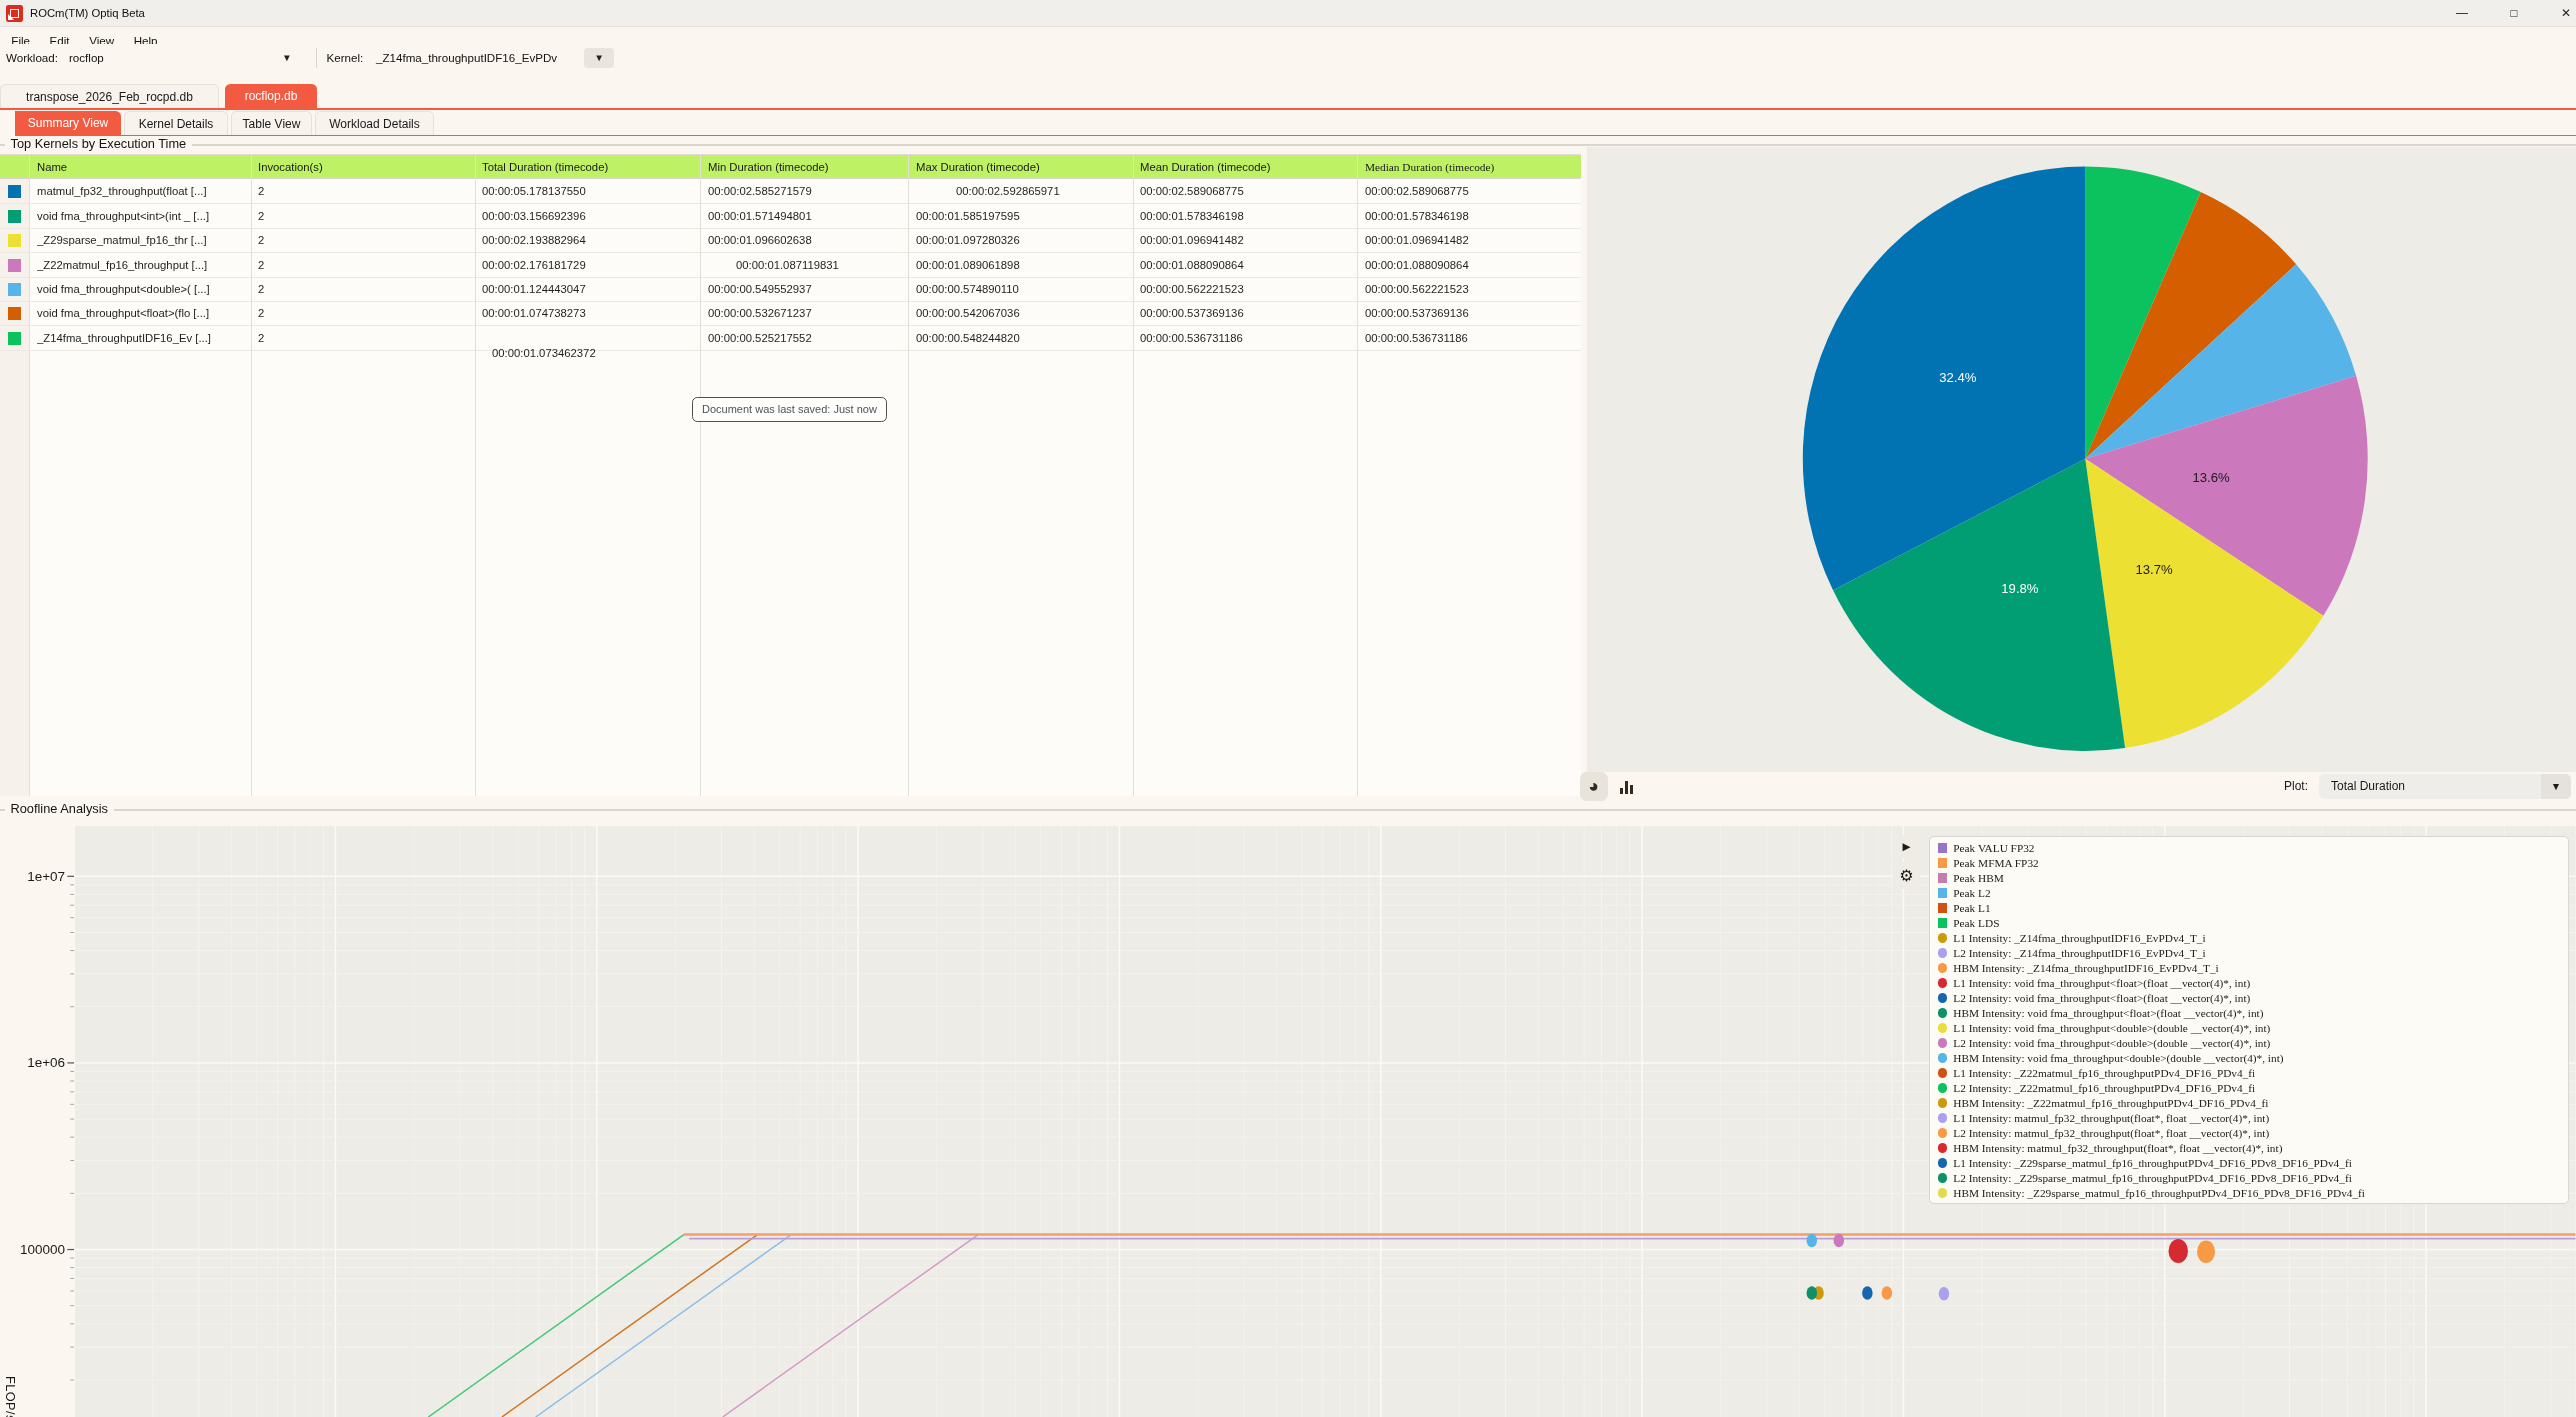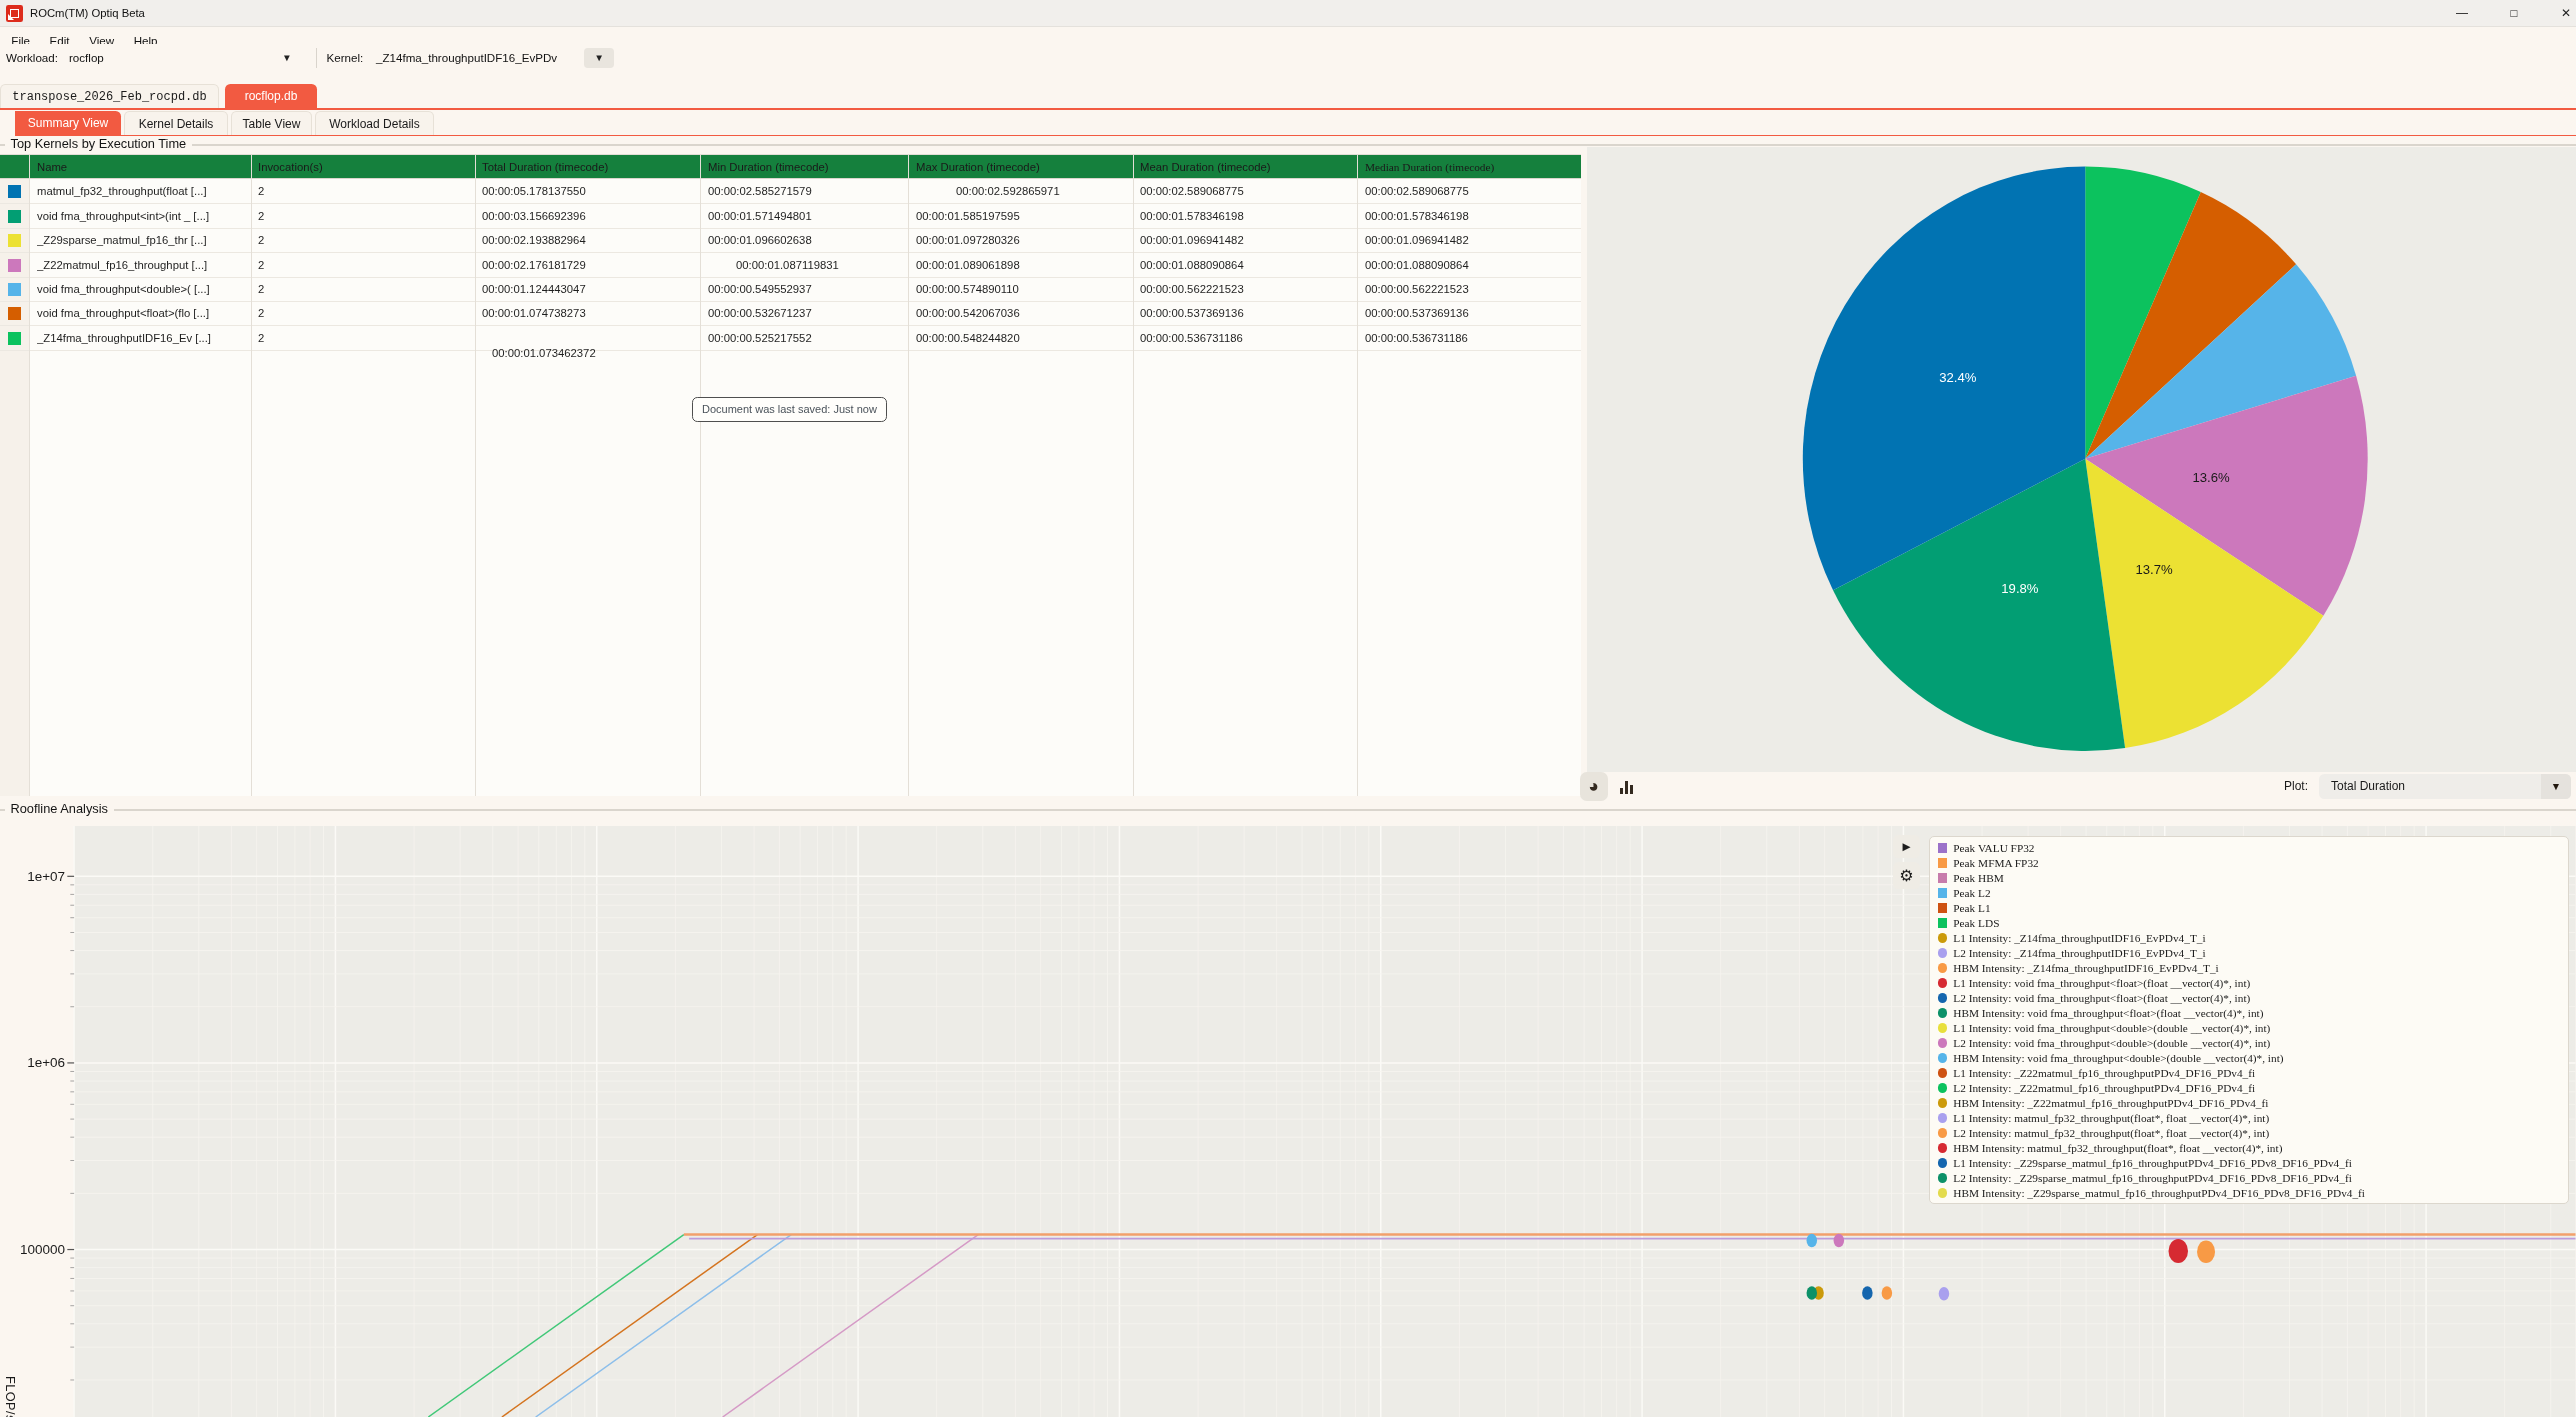--- a/index.html
+++ b/index.html
@@ -42,21 +42,21 @@
   .view-tabs { position:absolute; left:0; top:110px; width:2576px; height:26px;margin-left:15px; }
   .view-tab { position:absolute; top:0.8px; height:24px; line-height:24px; font-size:12px; text-align:center;
               background:#F8F3EC; border:0.8px solid #E7E1D7; border-bottom:none; border-radius:5.3px 5.3px 0 0; color:#1a1a1a; white-space:nowrap; }
   .view-tab.active { color:#fff; border:none; height:25.5px; border-radius:0 5.3px 0 0; }
   
   .group-line { position:absolute; left:0; width:2576px; height:1.5px; background:#DAD5CD; }
   .group-title { position:absolute; font-size:12.8px; color:#141414; background:#FBF6F0; padding:0 6px; line-height:16.5px; }
   
   .table-panel { position:absolute; left:0; top:154px; width:1581px; height:642px; background:#FDFCF9; border-top:0.8px solid #E2DDD5; }
   .col-div { position:absolute; top:0; bottom:0; width:0.8px; background:#E4DFD7; }
-  .thead { position:absolute; left:0; top:0; width:1581px; height:24px; background:#15803d; border-bottom:0.8px solid #DAD5CC; }
+  .thead { position:absolute; left:0; top:0; width:1581px; height:24px; background:#bef264; border-bottom:0.8px solid #DAD5CC; }
   .th { position:absolute; top:0; height:24px; line-height:24px; font-size:11.3px; color:#1a1a1a; white-space:nowrap; }
   .trow { position:absolute; left:0; width:1581px; height:25px; border-bottom:0.8px solid #ECE8E1; }
   .td { position:absolute; top:0; height:25px; line-height:25px; font-size:11.3px; color:#1f1f1f; white-space:nowrap; }
   .swatch { position:absolute; left:8.3px; top:6px; width:12.8px; height:12.8px; }
   .swatch-col-bg { position:absolute; left:0; top:0; bottom:0; width:29px; background:#F6F1EA; }
   
   .tooltip { position:absolute; left:692px; top:397px; height:25px; line-height:22px; padding:0 9px;
              background:#FFFEFB; border:1.5px solid #4F4F4F; border-radius:5.3px; font-size:11px; color:#4B535B; white-space:nowrap; }
   
   .pie-panel { position:absolute; left:1587px; top:147px; width:989px; height:625px; background:#EDECE7; }
@@ -109,21 +109,21 @@
   <div class="tb-sep"></div>
   <div class="kernel-dd">
     <span class="tb-label" style="left:4.5px">Kernel:</span>
     <span class="tb-label" style="left:54px">_Z14fma_throughputIDF16_EvPDv</span>
   </div>
   <div class="kernel-arrow-box"><span>▼</span></div>
 </div>
 
 <div class="doc-tabs" id="docTabs">
   <div class="tabs-underline" style="height: 2.3px; background: rgb(242, 90, 65);"></div>
-<div class="doc-tab" style="left: 0px; width: 219px; font-family: Liberation Mono, monospace;">transpose_2026_Feb_rocpd.db</div>
+<div class="doc-tab" style="left: 0px; width: 219px;">transpose_2026_Feb_rocpd.db</div>
     <div class="doc-tab active" style="left: 225px; width: 92px; background: rgb(242, 90, 65);">rocflop.db</div>
   </div>
 
 <div class="view-tabs" id="viewTabs">
   <div class="tabs-underline" style="height: 1.5px; background: rgb(242, 90, 65);"></div>
 <div class="view-tab active" style="left: 0px; width: 106px; background: rgb(242, 90, 65);">Summary View</div>
     <div class="view-tab" style="left: 109px; width: 104px;">Kernel Details</div>
     <div class="view-tab" style="left: 216px; width: 81px;">Table View</div>
     <div class="view-tab" style="left: 300px; width: 119px;">Workload Details</div>
   </div>

